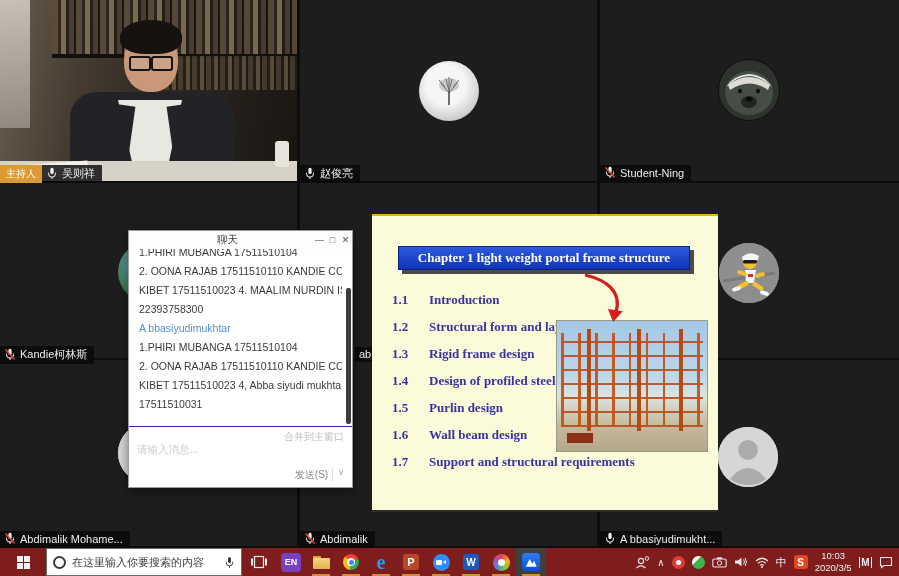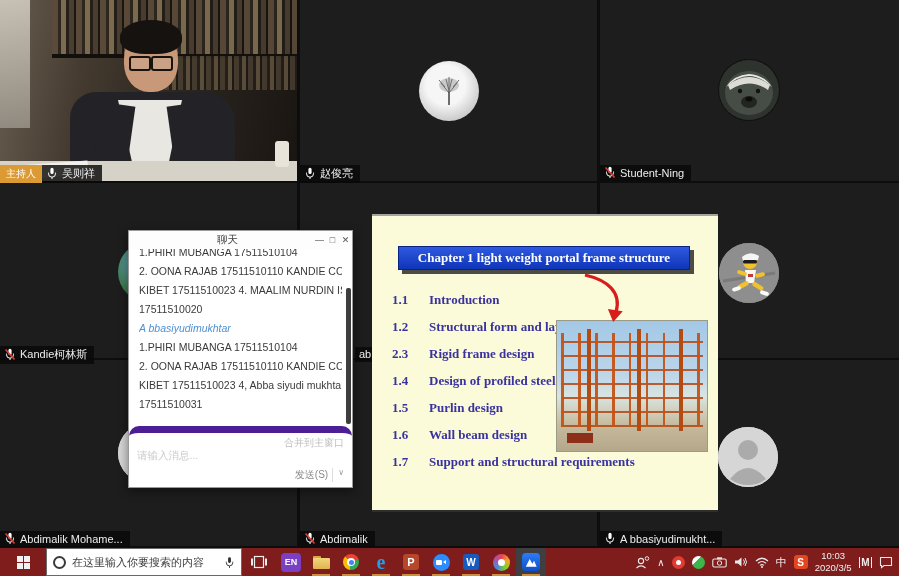--- a/index.html
+++ b/index.html
@@ -44,33 +44,33 @@
 
   
   #chat { position:absolute; left:128px; top:230px; width:225px; height:258px; background:#fff;
           border:1px solid #9a9a9a; box-shadow:0 3px 10px rgba(0,0,0,.45); z-index:50; font-size:10.5px; color:#3a3a3a; }
   .chat-titlebar { position:absolute; left:0; top:0; right:0; height:18px; background:#fdfdfd; display:flex; align-items:center;gap:21px; }
   .chat-title { flex:1; text-align:center; font-size:10.5px; color:#444; padding-left:34px; }
   .chat-ctrls { display:flex; }
   .chat-ctrl { width:13px; height:16px; display:flex; align-items:center; justify-content:center; color:#555; font-size:9px; cursor:default; }
   .chat-msgs { position:absolute; left:10px; right:10px; top:18px; height:177px; overflow:hidden; line-height:19px; white-space:nowrap; }
   .chat-msgs-inner { margin-top:-6px; }
-  .chat-sender { color:#4f90d2;font-style:italic; }
+  .chat-sender { color:#4f90d2; }
   .chat-scrollthumb { position:absolute; right:1px; top:57px; width:5px; height:136px; background:#3d3d3d; border-radius:2px; }
-  .chat-inputarea { position:absolute; left:0; right:0; top:195px; bottom:0; border-top:7px solid #4c1d95;border-radius:10px; }
+  .chat-inputarea { position:absolute; left:0; right:0; top:195px; bottom:0; border-top:1px solid #4c1d95; }
   .chat-merge { position:absolute; right:8px; top:3px; font-size:10px; color:#bfbfbf; }
   .chat-input { position:absolute; left:8px; top:16px; width:150px; border:none; outline:none; font-size:10.5px; color:#444;
                 font-family:"Liberation Sans",sans-serif; background:transparent; }
   .chat-input::placeholder { color:#cccccc; }
   .chat-sendrow { position:absolute; right:8px; bottom:5px; display:flex; gap:4px; color:#8a8a8a; font-size:10px; }
   .chat-send-caret { color:#9a9a9a; font-size:8px; border-left:1px solid #ddd; padding-left:5px; }
 
   
   #slide { position:absolute; left:372px; top:214px; width:346px; height:298px; background:#FBFBDA;
-           border-top:2px solid #a3a3a3; border-bottom:2px solid #2e2e2e; z-index:10; }
+           border-top:2px solid #eab308; border-bottom:2px solid #2e2e2e; z-index:10; }
   .slide-banner { position:absolute; left:26px; top:30px; width:292px; height:24px;
                   background:linear-gradient(180deg,#2E59E0,#0F35B8); border:1px solid #0a2280;
                   box-shadow:4px 4px 0 rgba(45,45,45,.85); display:flex; align-items:center; justify-content:center;
                   color:#fff; font-family:"Liberation Serif",serif; font-weight:bold; font-size:13px; }
   .slide-list { position:absolute; left:20px; top:76px; }
   .slide-item { display:flex; gap:13px; height:27px; align-items:flex-start;
                 color:#39329F; font-family:"Liberation Serif",serif; font-weight:bold; font-size:13px; }
   .slide-num { width:24px; }
   .slide-photo { position:absolute; left:184px; top:104px; width:152px; height:132px; border:1px solid #9a9a88;
                  background:linear-gradient(180deg,#a3c8e6 0%,#bcd6ea 42%,#d9e4e0 58%,#c6ba9c 80%,#b5a78a 100%); overflow:hidden; }
@@ -315,21 +315,21 @@
     <div class="slide-list">
       <div class="slide-item">
           <span class="slide-num">1.1</span>
           <span>Introduction</span>
         </div>
       <div class="slide-item">
           <span class="slide-num">1.2</span>
           <span>Structural form and layout</span>
         </div>
       <div class="slide-item">
-          <span class="slide-num">2.3</span>
+          <span class="slide-num">1.3</span>
           <span>Rigid frame design</span>
         </div>
       <div class="slide-item">
           <span class="slide-num">1.4</span>
           <span>Design of profiled steel sheet</span>
         </div>
       <div class="slide-item">
           <span class="slide-num">1.5</span>
           <span>Purlin design</span>
         </div>
@@ -362,21 +362,21 @@
         <span class="chat-ctrl">—</span>
         <span class="chat-ctrl">□</span>
         <span class="chat-ctrl">✕</span>
       </span>
     </div>
     <div class="chat-msgs">
       <div class="chat-msgs-inner">
         <div>1.PHIRI MUBANGA  17511510104</div>
         <div>2. OONA RAJAB 17511510110 KANDIE COLLINS</div>
         <div>KIBET 17511510023 4. MAALIM NURDIN ISMAIL</div>
-        <div>17511510020</div>
+        <div>22393758300</div>
         <div class="chat-sender">A bbasiyudimukhtar</div>
         <div>1.PHIRI MUBANGA  17511510104</div>
         <div>2. OONA RAJAB 17511510110 KANDIE COLLINS</div>
         <div>KIBET 17511510023 4, Abba siyudi mukhtar</div>
         <div>17511510031</div>
       </div>
     </div>
     <div class="chat-scrollthumb"></div>
     <div class="chat-inputarea">
       <span class="chat-merge">合并到主窗口</span>

